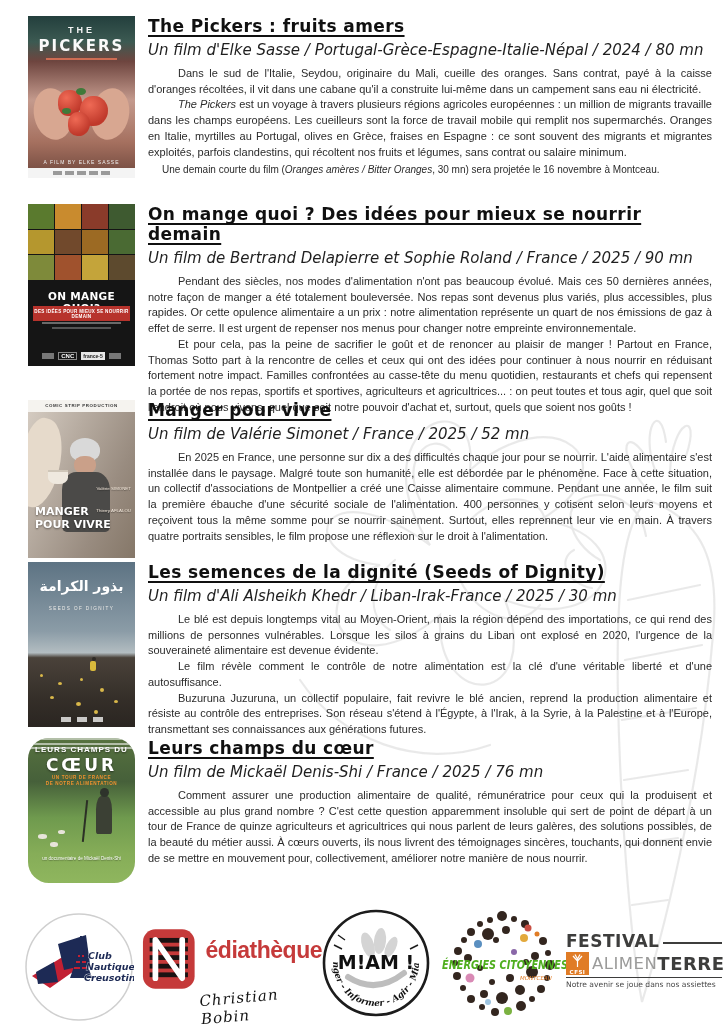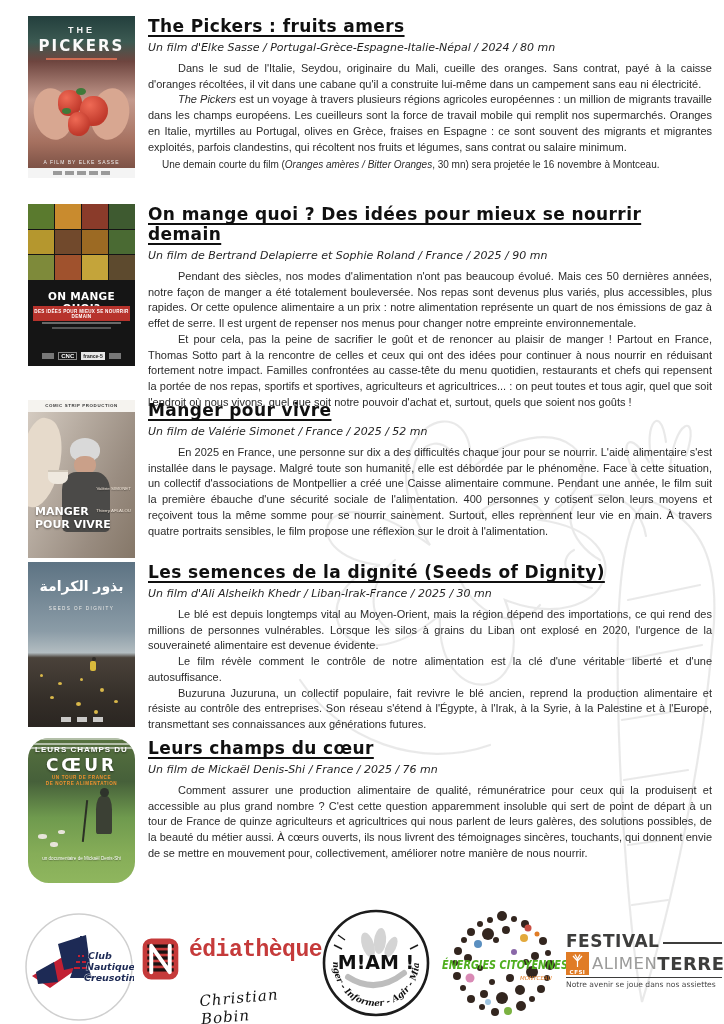--- a/index.html
+++ b/index.html
@@ -8,21 +8,21 @@
   
   .watermark{position:absolute;left:0;top:0;pointer-events:none;opacity:0.16;}
   
   .film{position:absolute;left:28px;right:12px;display:flex;gap:13px;}
   .poster{flex:0 0 107px;width:107px;position:relative;overflow:hidden;background:#222;}
   .content{flex:1;min-width:0;}
   .film-title{margin:0;font-family:"DejaVu Sans",sans-serif;font-weight:bold;font-size:17px;
               color:#101010;letter-spacing:0.4px;text-decoration:underline;
               text-decoration-thickness:2px;text-underline-offset:3px;text-decoration-skip-ink:none;}
   .byline{margin:5px 0 7px 0;font-family:"DejaVu Sans",sans-serif;font-style:italic;
-          font-size:11px;color:#1f1f1f;}
+          font-size:15px;color:#1f1f1f;}
   .para{margin:0;font-size:11px;line-height:1.43;text-align:justify;text-indent:30px;color:#2b2b2b;}
   .note{margin:3px 0 0 0;font-size:10px;line-height:1.35;text-indent:14px;color:#2b2b2b;}
   .it{font-style:italic;}
   
   .pabs{position:absolute;}
   .pcenter{left:0;right:0;text-align:center;}
   
   .poster-pickers{background:linear-gradient(180deg,#233f3d 0%,#3c5a52 16%,#6e453f 28%,#c49a8d 52%,#a5705f 78%,#6d463c 100%);}
   .p1-the{top:9px;color:#f4f4f4;font-size:9px;letter-spacing:3px;font-weight:bold;}
   .p1-pickers{top:21px;color:#fafafa;font-size:15px;letter-spacing:2px;font-weight:bold;font-family:"DejaVu Sans",sans-serif;}
@@ -82,21 +82,21 @@
   .p5-lines i{display:block;height:2px;background:rgba(255,255,255,.55);}
   
   .entry-banner{position:absolute;left:150px;right:26px;top:860px;text-align:center;
       font-family:"DejaVu Sans",sans-serif;font-weight:800;font-size:37px;letter-spacing:1px;
       color:#ec8125;-webkit-text-stroke:2px #bd5b16;text-shadow:0 2px 0 rgba(189,91,22,.35);}
   
   .partners{position:absolute;left:0;right:0;top:905px;height:119px;}
   .plogo{position:absolute;}
   .mediatheque{left:142px;top:22px;width:180px;}
   .med-row{display:flex;align-items:flex-start;}
-  .med-name{font-family:Liberation Mono, monospace;font-weight:bold;font-size:23px;color:#c53a3a;letter-spacing:-0.5px;margin-left:10px;margin-top:10px;}
+  .med-name{font-family:Liberation Sans, sans-serif;font-weight:bold;font-size:23px;color:#c53a3a;letter-spacing:-0.5px;margin-left:10px;margin-top:10px;}
   .med-sign{font-family:"DejaVu Serif",serif;font-style:italic;font-size:15px;color:#141414;
             transform:rotate(-5deg);margin:-4px 0 0 58px;letter-spacing:1px;}
   .alim{left:566px;top:26px;width:156px;font-family:"DejaVu Sans",sans-serif;}
   .alim-top{display:flex;align-items:center;gap:4px;justify-content:space-between;}
   .alim-fest{font-weight:800;font-size:17px;color:#3d3d3c;letter-spacing:.5px;}
   .alim-line{flex:1;height:2px;background:#3d3d3c;margin-top:4px;}
   .alim-mid{display:flex;align-items:center;margin-top:1px;}
   .cfsi-box{width:23px;height:23px;background:#e07c26;position:relative;margin-right:3px;flex:0 0 23px;}
   .cfsi-box svg{position:absolute;left:3px;top:1px;}
   .cfsi-txt{position:absolute;left:0;right:0;bottom:0.5px;text-align:center;color:#fff;font-size:5.5px;font-weight:bold;letter-spacing:.5px;}

